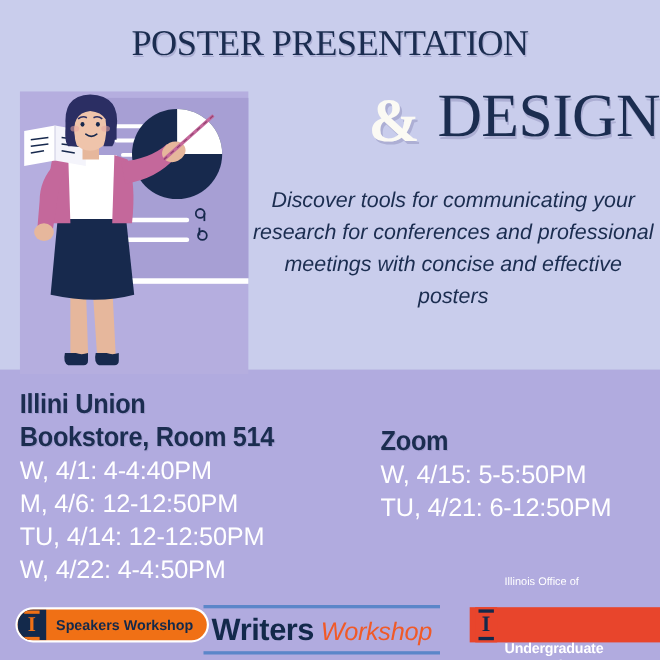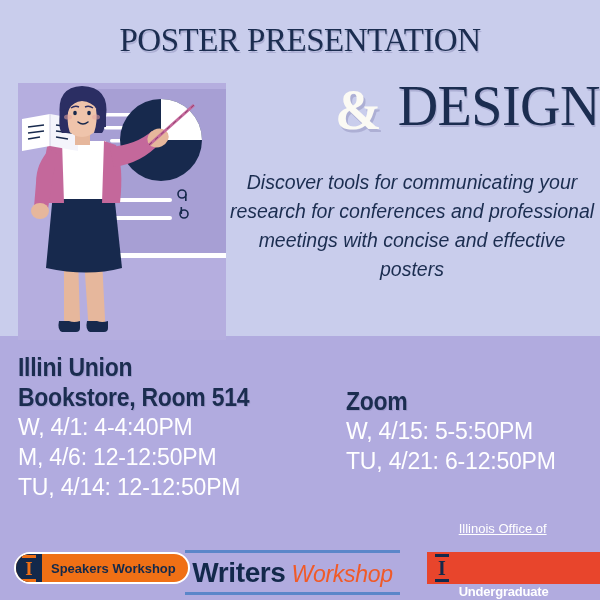--- a/index.html
+++ b/index.html
@@ -126,21 +126,21 @@
     width:22px; height:100%; display:flex; align-items:center; justify-content:center;
     background:#e8452c;
   }
   #our-i .glyph{
     color:#13294b; font-weight:700; font-size:20px;
     font-family:"Liberation Serif", serif; line-height:1;
     border-top:3px solid #13294b; border-bottom:3px solid #13294b;
     padding:1px 3px;
   }
   #our-text{ margin-left:7px; color:#ffffff; line-height:1.12; }
-  #our-line1{ font-size:13px; font-weight:400;text-decoration:underline; }
+  #our-line1{ font-size:10px; font-weight:400; }
   #our-line2{ font-size:13px; font-weight:700; letter-spacing:-0.2px;margin-top:48px; }
 </style>
 </head>
 <body>
 
 <div id="bg-top"></div>
 <div id="bg-bottom"></div>
 
 <div id="title-block">
   <div id="title-line1">POSTER PRESENTATION</div>
@@ -232,20 +232,21 @@
 <div id="description">Discover tools for communicating your research for conferences and professional meetings with concise and effective posters</div>
 
 <div id="schedule">
 
   <div class="col" id="col-venue">
     <div class="venue-head">Illini Union</div>
     <div class="venue-head">Bookstore, Room 514</div>
     <div class="time-row">W, 4/1: 4-4:40PM</div>
     <div class="time-row">M, 4/6: 12-12:50PM</div>
     <div class="time-row">TU, 4/14: 12-12:50PM</div>
+    <div class="time-row">W, 4/22: 4-4:50PM</div>
   </div>
 
   <div class="col" id="col-zoom">
     <div class="venue-head">Zoom</div>
     <div class="time-row">W, 4/15: 5-5:50PM</div>
     <div class="time-row">TU, 4/21: 6-12:50PM</div>
   </div>
 
 </div>
 

